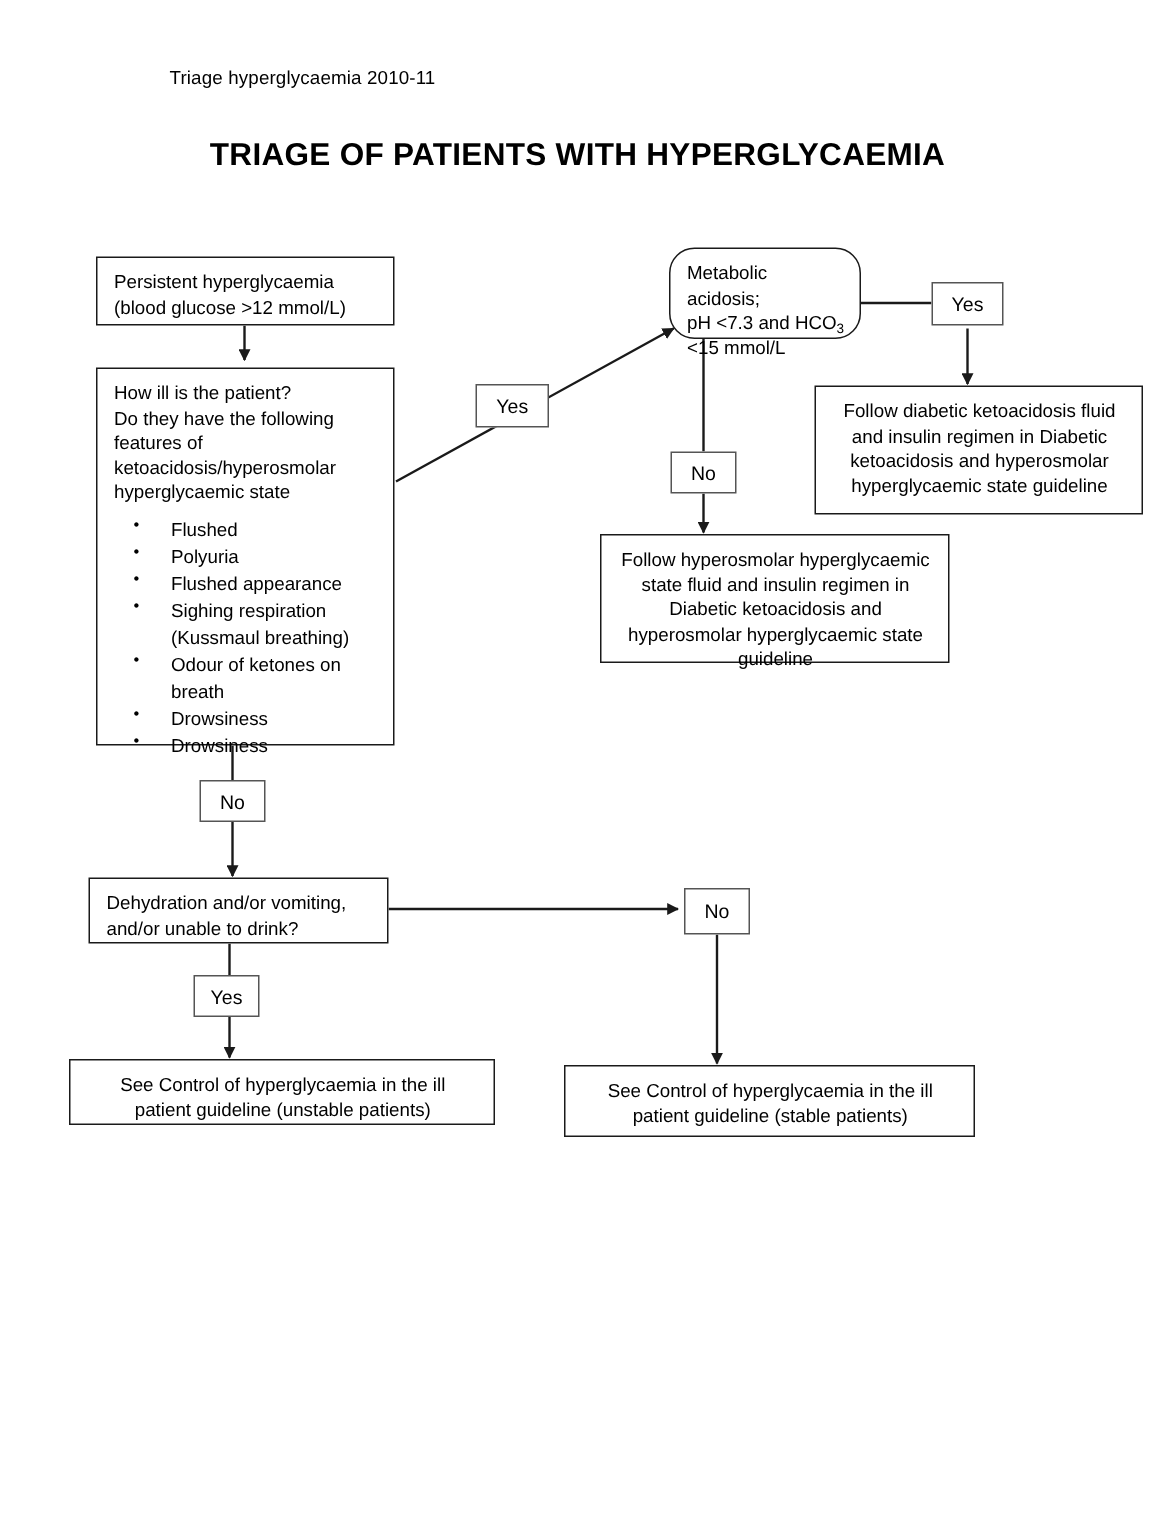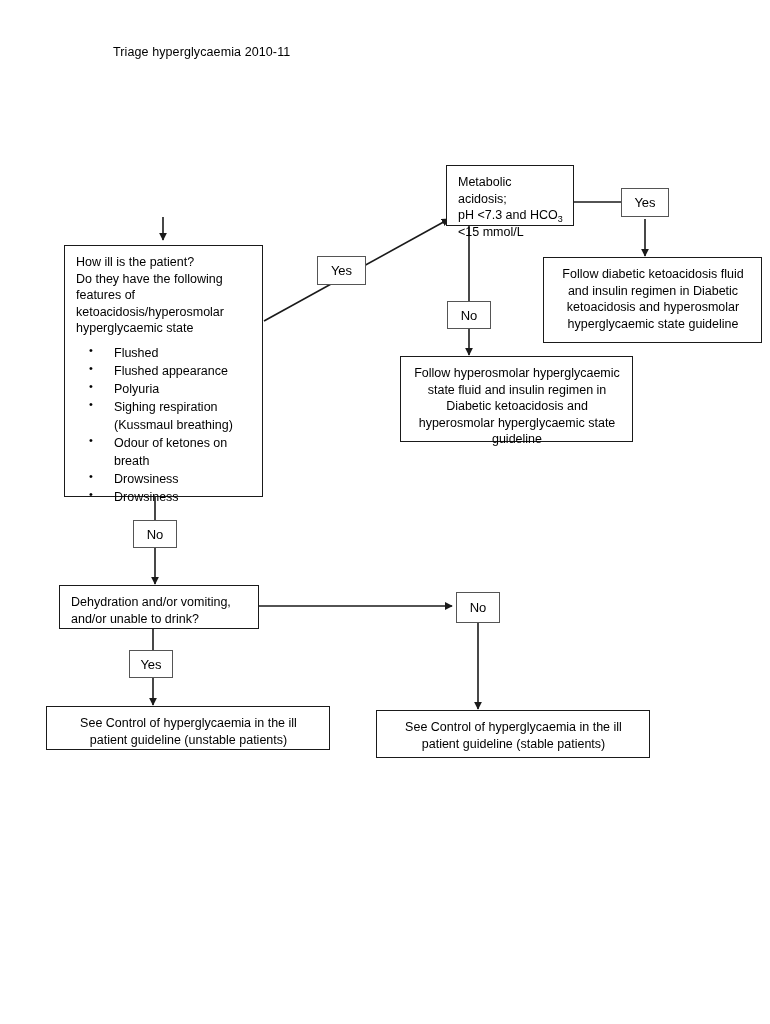--- a/index.html
+++ b/index.html
@@ -95,20 +95,21 @@
   }
   b { font-weight: normal; }
   sub { font-size: 9px; vertical-align: baseline; position: relative; top: 2.5px; }
 </style>
 </head>
 <body>
 
 <div id="page">
 
   <div class="header-note">Triage hyperglycaemia 2010-11</div>
+  <div class="page-title">TRIAGE OF PATIENTS WITH HYPERGLYCAEMIA</div>
 
   <svg id="connectors" viewBox="0 0 770 1024">
     <defs>
       <marker id="arrow" viewBox="0 0 10 10" refX="9" refY="5" markerWidth="5" markerHeight="5" orient="auto-start-reverse">
         <path d="M 0 0 L 10 5 L 0 10 z" fill="#1a1a1a"></path>
       </marker>
     </defs>
     <g stroke="#1a1a1a" stroke-width="1.6" fill="none">
 
       <line x1="163" y1="217" x2="163" y2="240" marker-end="url(#arrow)"></line>
@@ -130,40 +131,44 @@
       <line x1="259" y1="606" x2="452" y2="606" marker-end="url(#arrow)"></line>
 
       <line x1="478" y1="623" x2="478" y2="709" marker-end="url(#arrow)"></line>
 
       <line x1="153" y1="629" x2="153" y2="650"></line>
 
       <line x1="153" y1="678" x2="153" y2="705" marker-end="url(#arrow)"></line>
     </g>
   </svg>
 
+  <div class="node pad" style="left:64px; top:171px; width:199px; height:46px;">
+    <div>Persistent hyperglycaemia</div>
+    <div>(blood glucose &gt;12 mmol/L)</div>
+  </div>
 
   <div class="node pad" style="left:64px; top:245px; width:199px; height:252px;">
     <div>How ill is the patient?</div>
     <div>Do they have the following</div>
     <div>features of</div>
     <div>ketoacidosis/hyperosmolar</div>
     <div>hyperglycaemic state</div>
     <ul class="bullets">
       <li>Flushed</li>
+      <li>Polyuria</li>
       <li>Flushed appearance</li>
-      <li>Polyuria</li>
       <li>Sighing respiration</li>
       <li class="cont">(Kussmaul breathing)</li>
       <li>Odour of ketones on breath</li>
       <li>Drowsiness</li>
       <li>Drowsiness</li>
     </ul>
   </div>
 
-  <div class="node pad" style="left:446px; top:165px; width:128px; height:61px;">
+  <div class="node pad" style="left:446px; top:165px; width:128px; height:61px;border-radius:17px;">
     <div>Metabolic acidosis;</div>
     <div><span>pH &lt;7.3 and HCO</span><sub>3</sub></div>
     <div>&lt;15 mmol/L</div>
   </div>
 
   <div class="node pad center" style="left:531px; top:257px; width:219px; height:86px;">
     <div>Follow diabetic ketoacidosis fluid</div>
     <div><span>and insulin regimen in </span><b>Diabetic</b></div>
     <div><b>ketoacidosis and hyperosmolar</b></div>
     <div><b>hyperglycaemic state</b><span> guideline</span></div>

